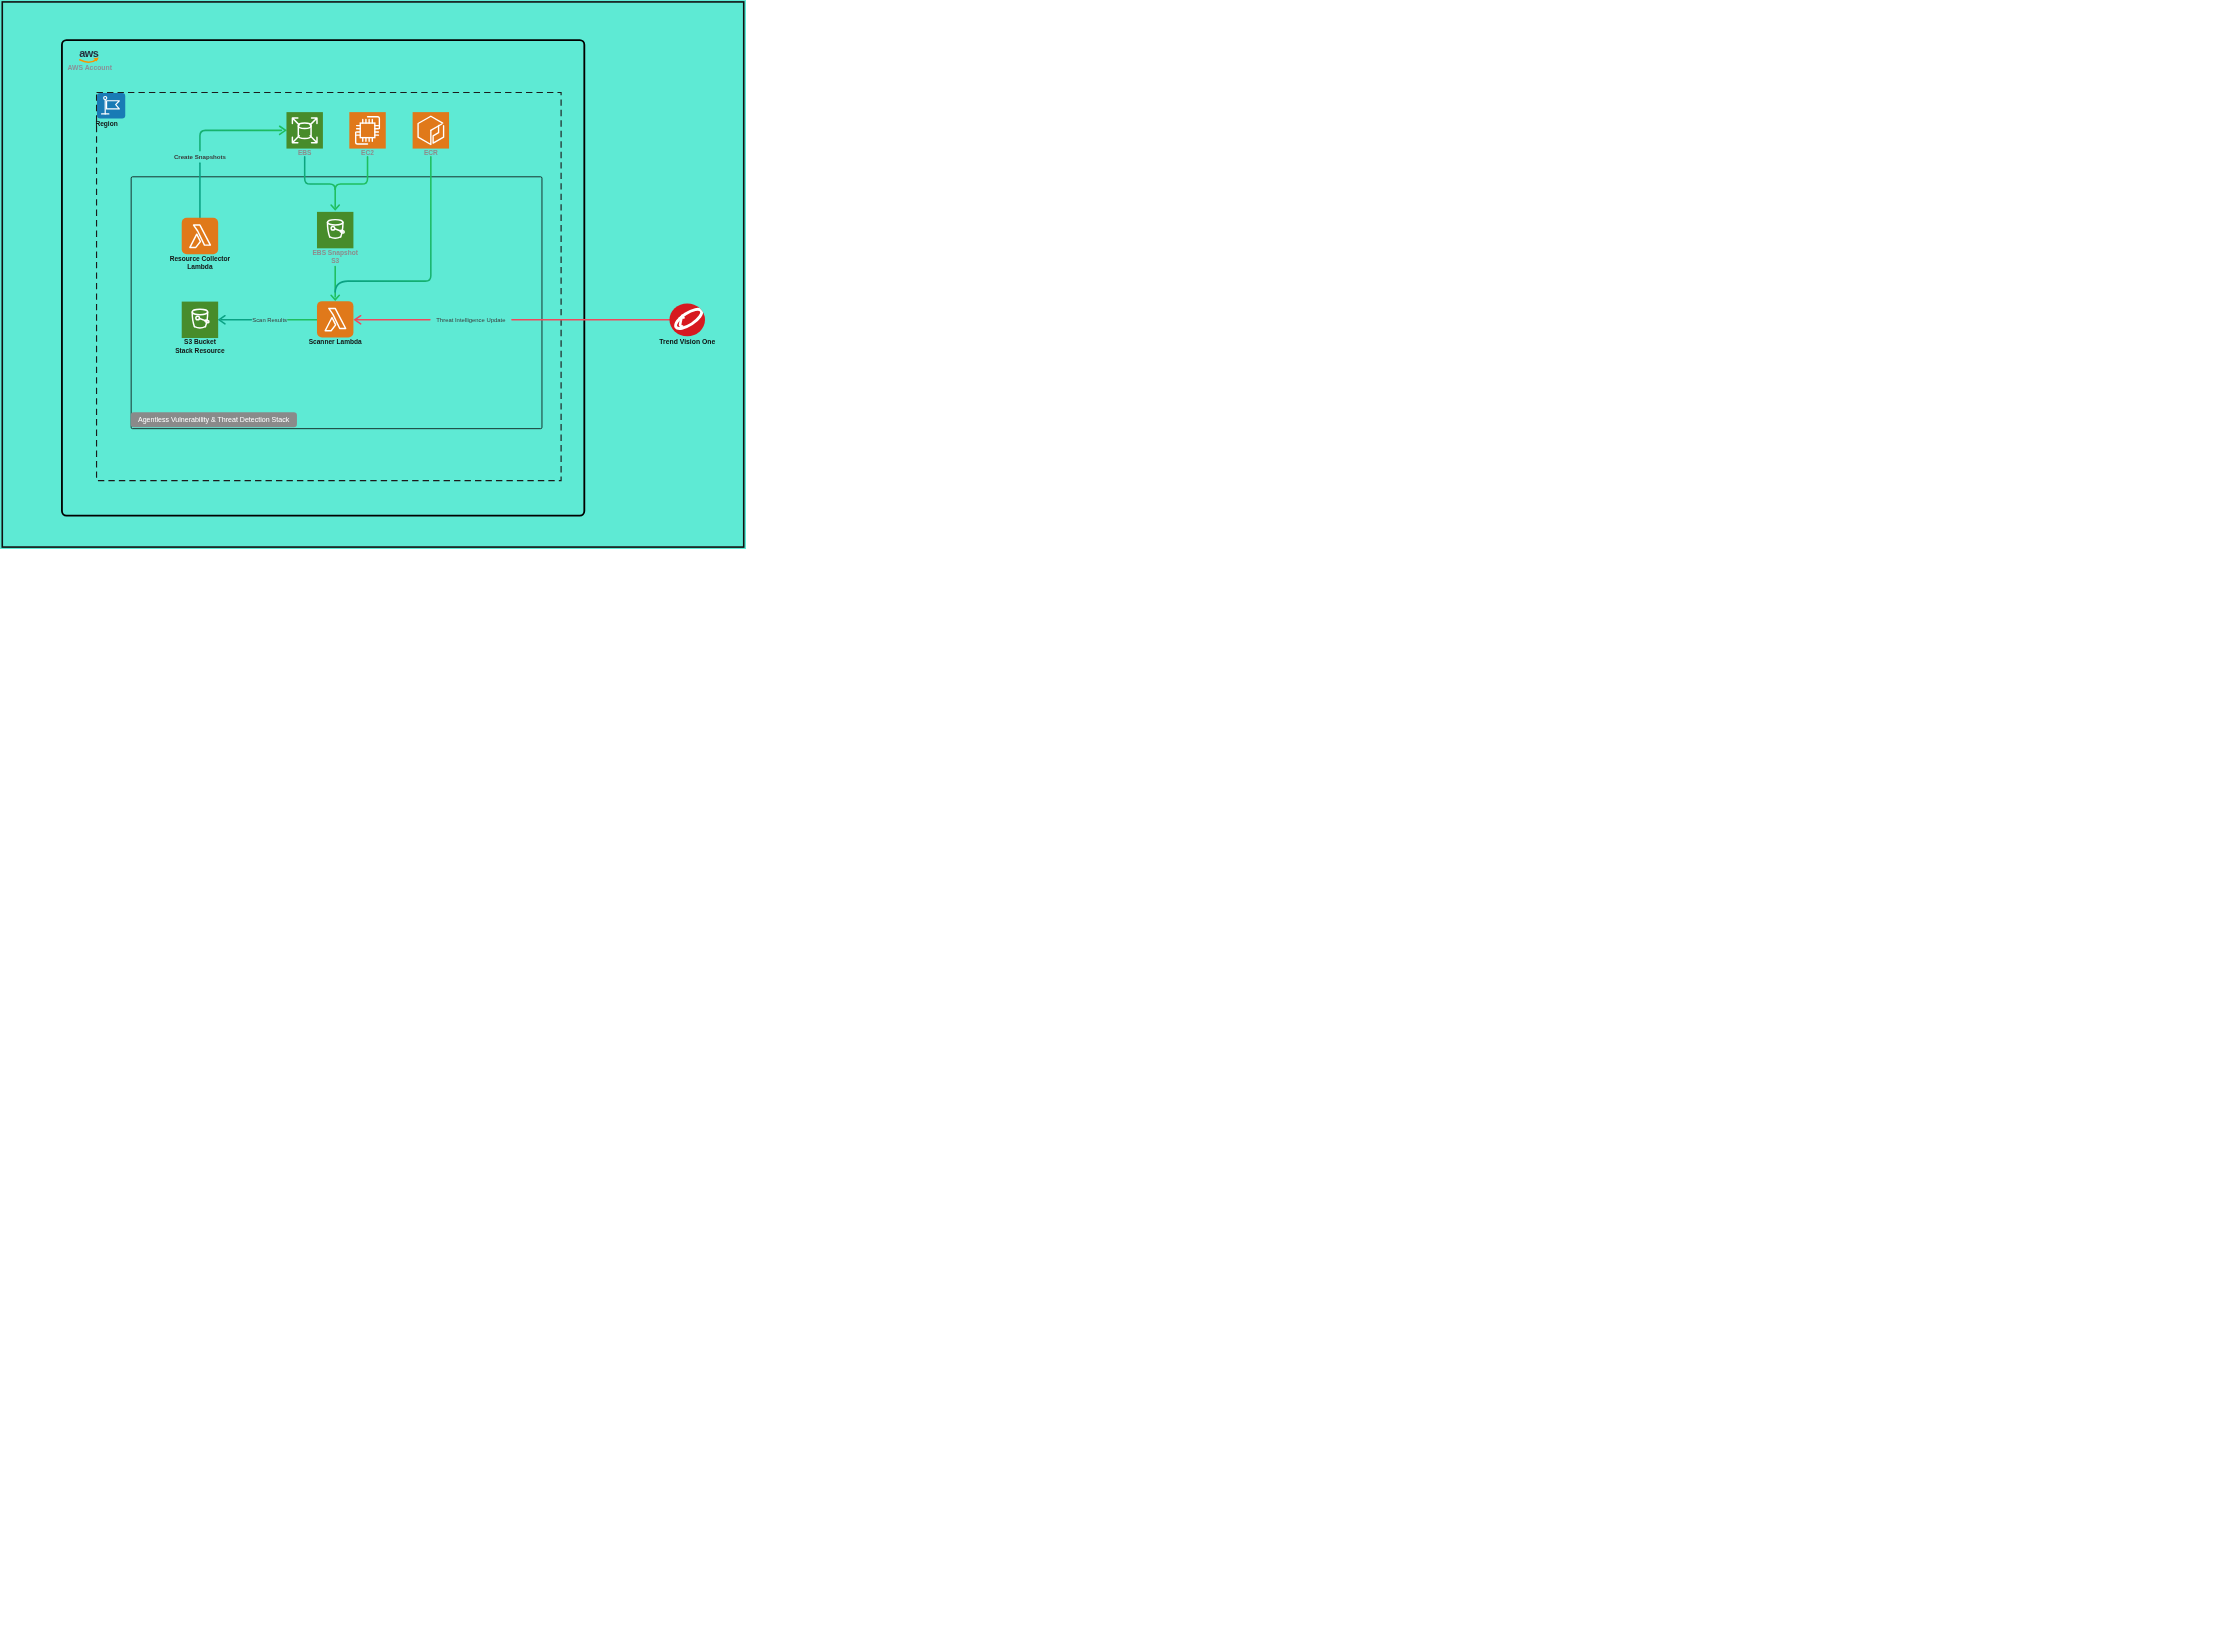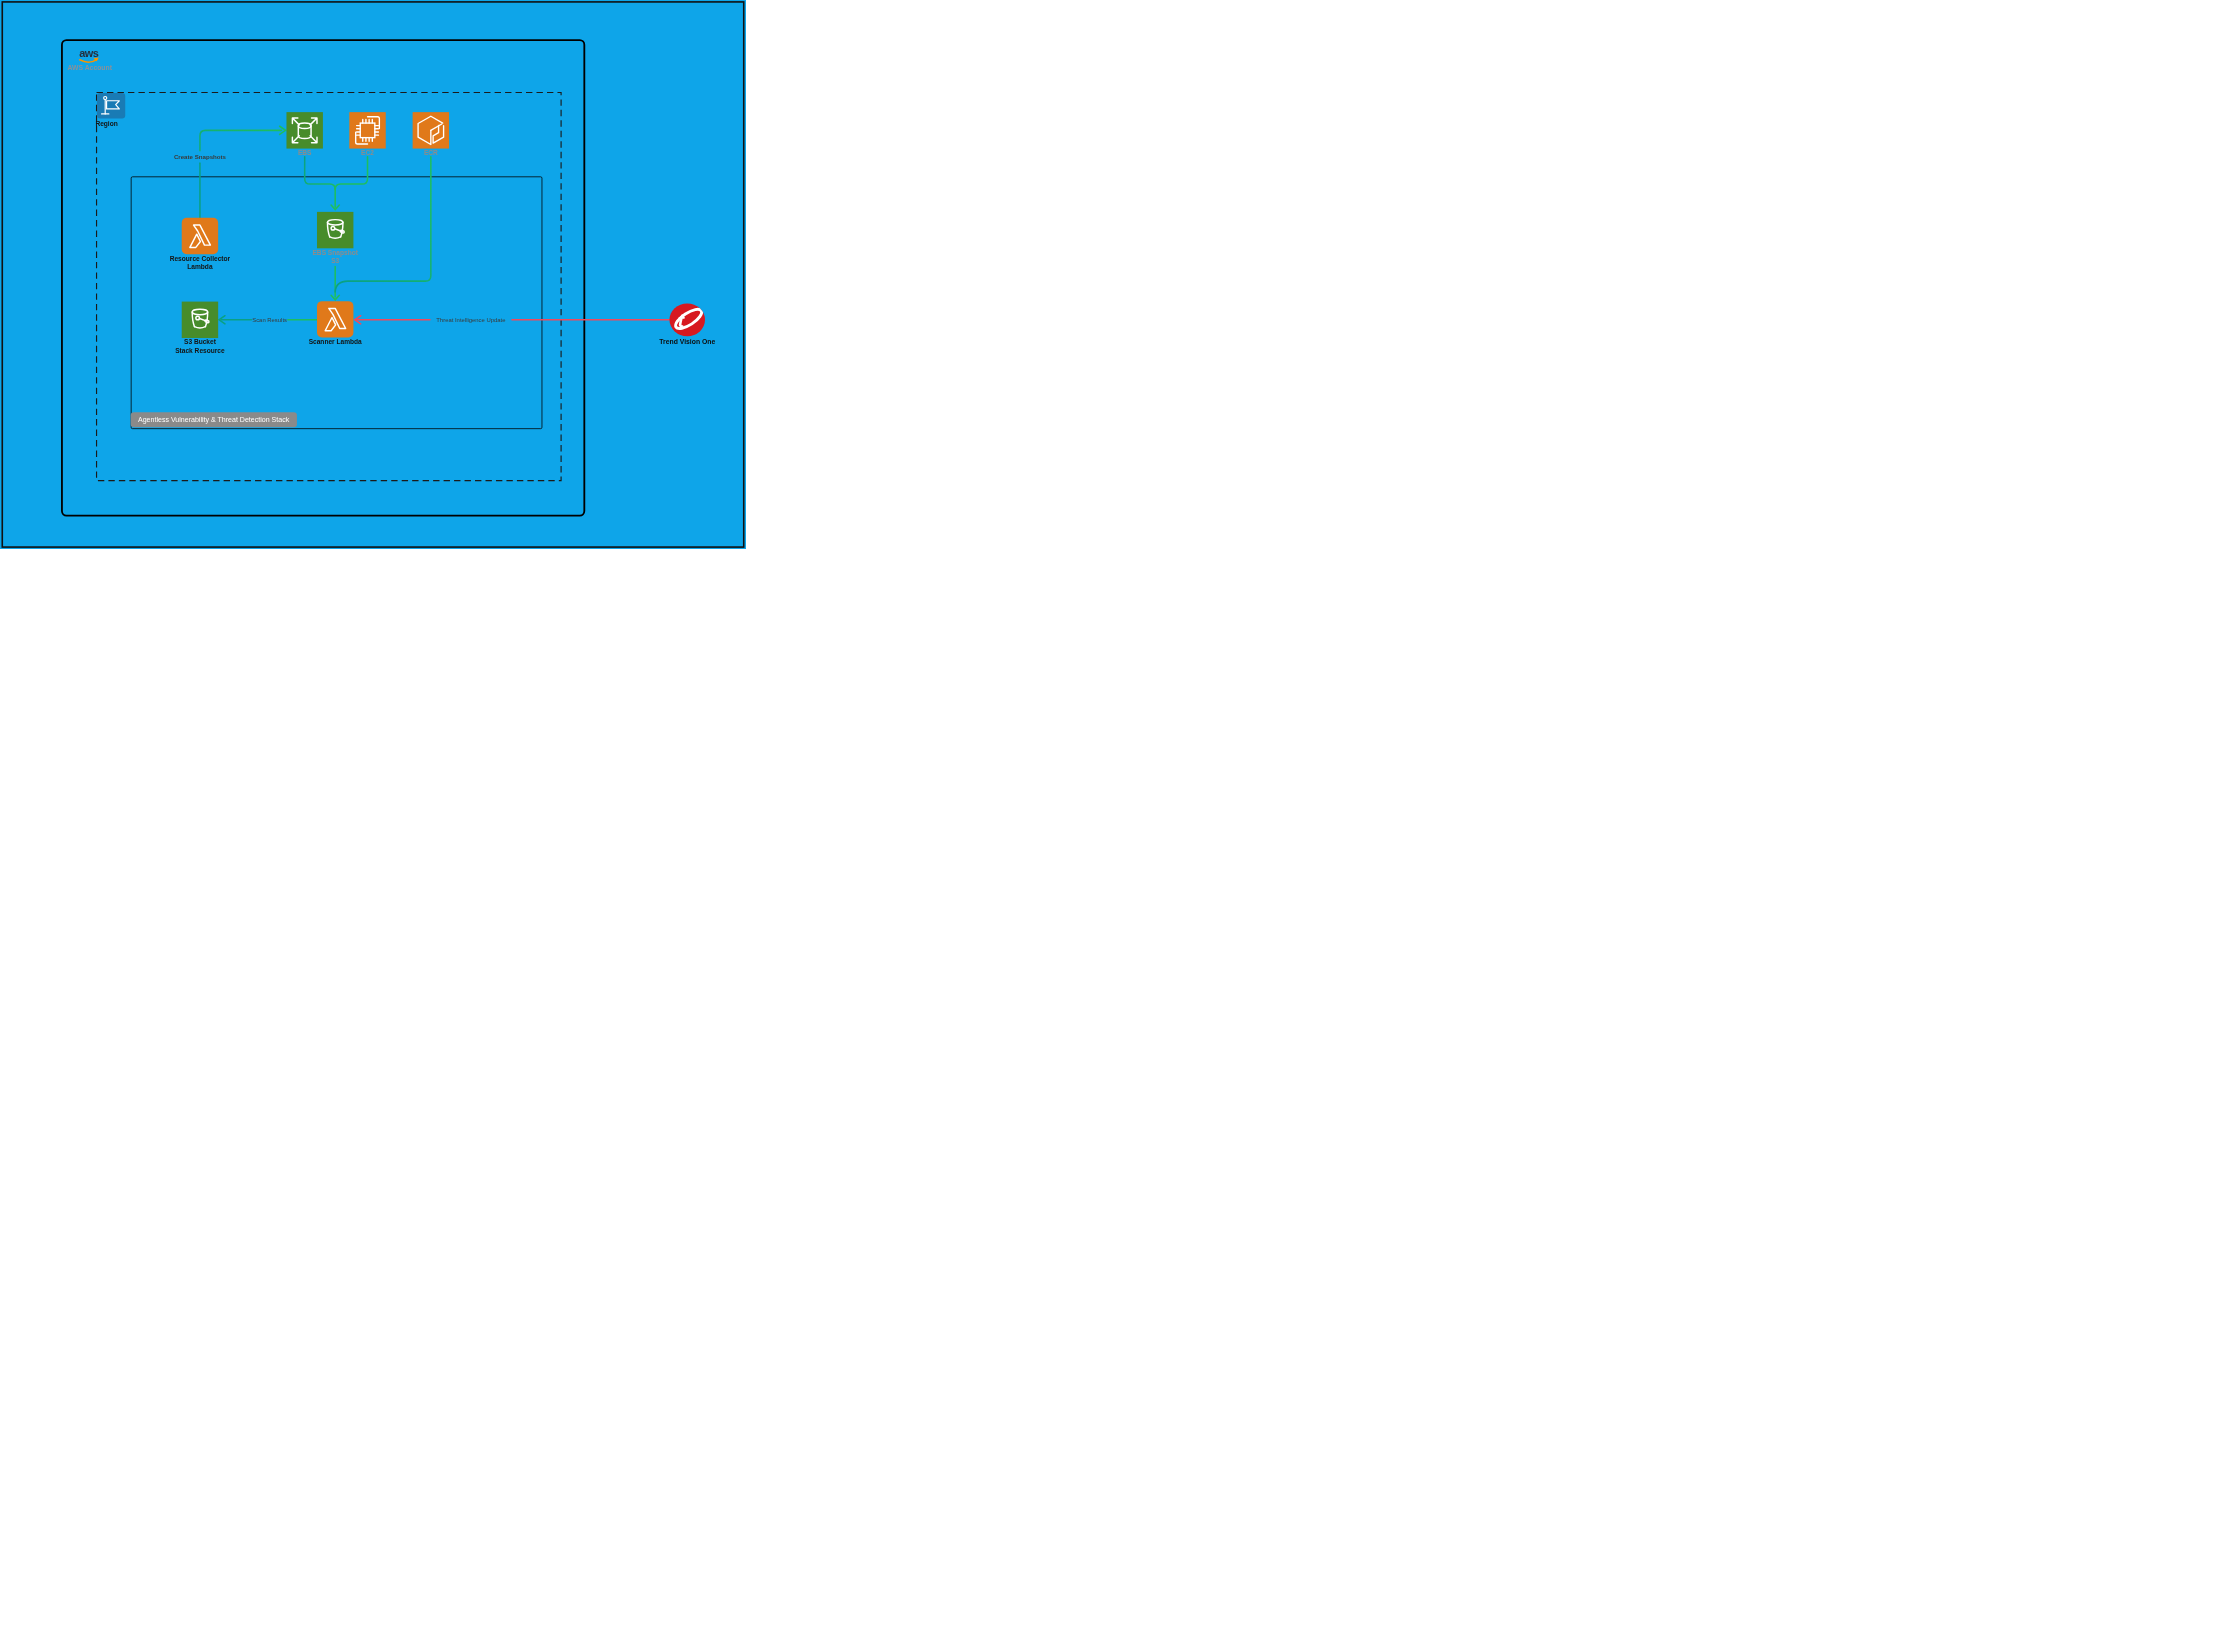--- a/index.html
+++ b/index.html
@@ -1,16 +1,16 @@
 <!DOCTYPE html>
 <html style="font-size:7.3px"><head>
 <meta charset="utf-8">
 <style>
   html,body{margin:0;padding:0;background:#ffffff;}
-  .canvas{position:relative;width:746px;height:549px;background:#0ea5e9;
+  .canvas{position:relative;width:746px;height:549px;background:#5eead4;
           font-family:"Liberation Sans",sans-serif;}
   svg{display:block;}
   text{font-family:"Liberation Sans",sans-serif;}
   .node-label{font-size:14.5px;font-weight:600;fill:#141414;}
   .node-label-gray{font-size:14.5px;font-weight:600;fill:#8C8C8C;}
   .edge-label{font-size:13px;fill:#3A3A3A;}
   .edge-label-semibold{font-size:13.5px;font-weight:600;fill:#3A3A3A;}
   .aws-word{font-size:24px;font-weight:700;fill:#252F3E;letter-spacing:-1px;}
   .aws-account{font-size:15px;font-weight:600;fill:#8A9199;}
   .trend-label{font-size:15px;font-weight:700;fill:#0D0D0D;}

